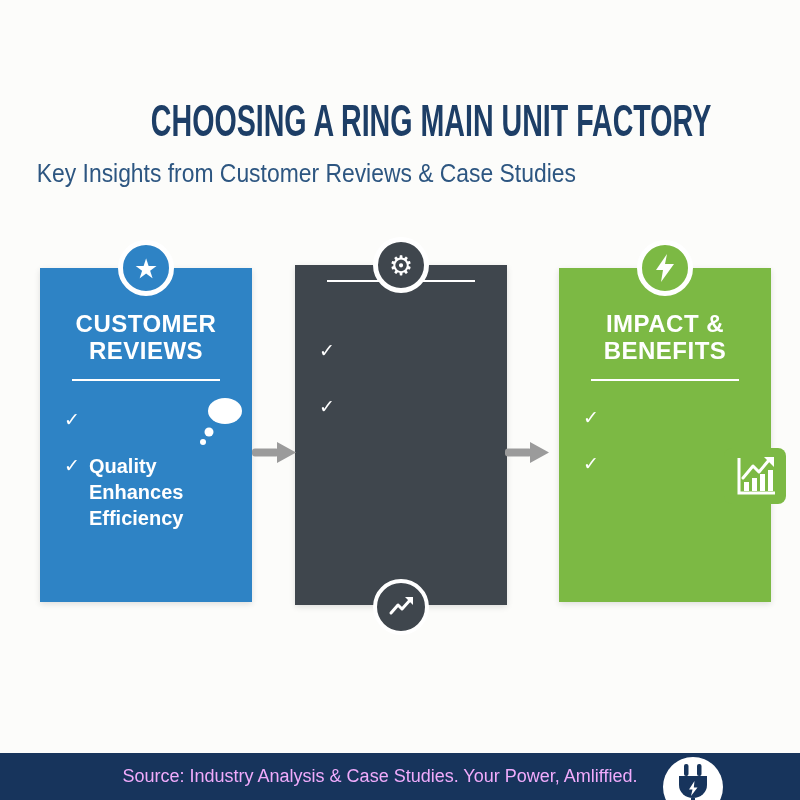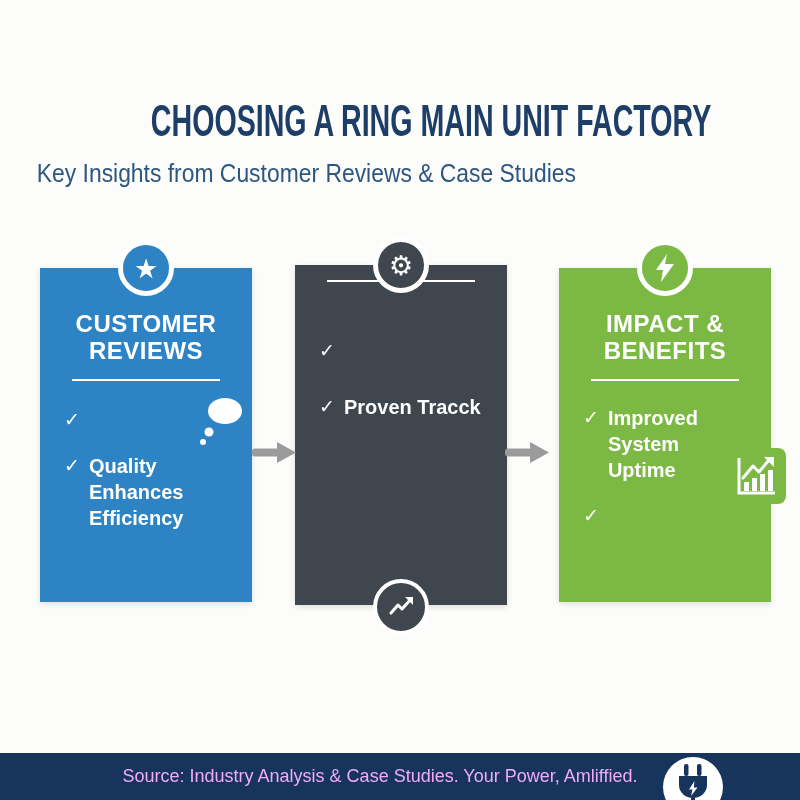--- a/index.html
+++ b/index.html
@@ -146,21 +146,20 @@
     <div class="badge">
       <span class="glyph">⚙</span>
     </div>
     <div class="divider"></div>
     <div class="check-list">
       <div class="check-item">
         <span class="check-mark">✓</span>
       </div>
       <div class="check-item">
         <span class="check-mark">✓</span>
-        <span class="check-text">Proven Tracck</span>
       </div>
     </div>
     <div class="trend-circle">
       <svg width="30" height="30" viewBox="0 0 30 30">
         <polyline points="5,21 12,13 16,17 25,7" fill="none" stroke="#ffffff" stroke-width="3" stroke-linecap="round" stroke-linejoin="round"></polyline>
         <polygon points="19,5 27,5 27,13" fill="#ffffff"></polygon>
       </svg>
     </div>
   </section>
 
@@ -168,23 +167,20 @@
     <div class="badge">
       <svg width="24" height="30" viewBox="0 0 24 30">
         <polygon points="14,1 3,17 10,17 8,29 21,11 12,11" fill="#ffffff"></polygon>
       </svg>
     </div>
     <h2 class="col-title">IMPACT &amp; BENEFITS</h2>
     <div class="divider"></div>
     <div class="check-list">
       <div class="check-item">
         <span class="check-mark">✓</span>
-        <span class="check-text">Improved
-System
-Uptime</span>
       </div>
       <div class="check-item">
         <span class="check-mark">✓</span>
       </div>
     </div>
     <div class="chart-tab">
       <svg width="46" height="44" viewBox="0 0 46 44">
         <path d="M7 4 V39 H43" fill="none" stroke="#ffffff" stroke-width="3"></path>
         <rect x="12" y="28" width="5" height="9" fill="#ffffff"></rect>
         <rect x="20" y="24" width="5" height="13" fill="#ffffff"></rect>

